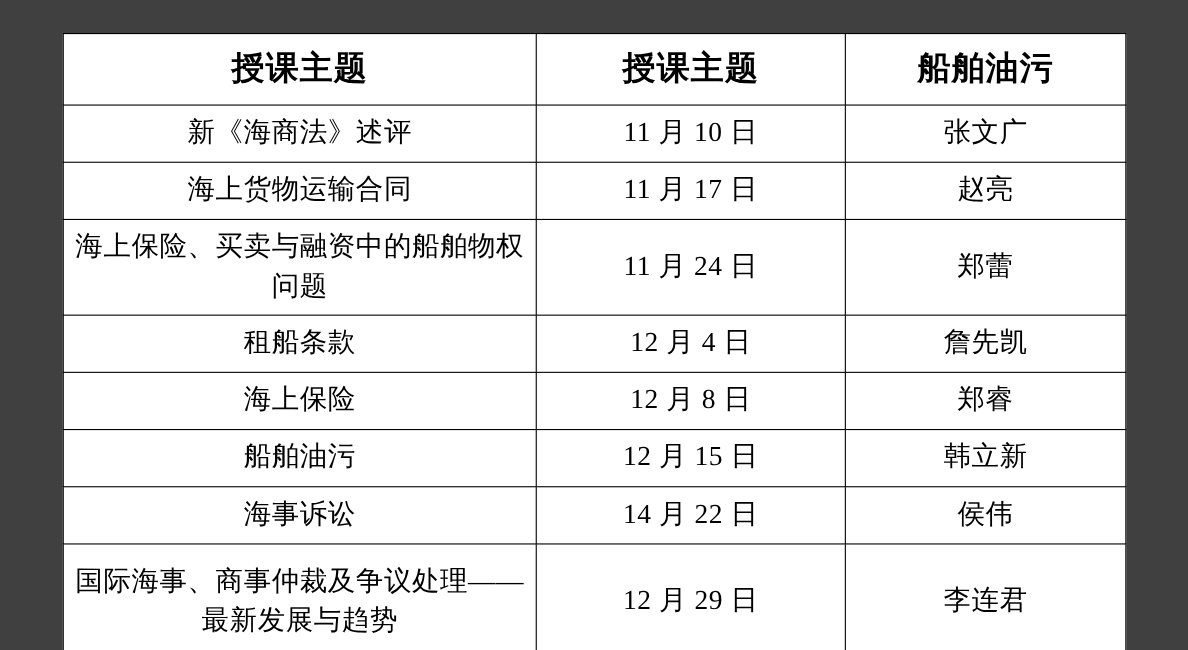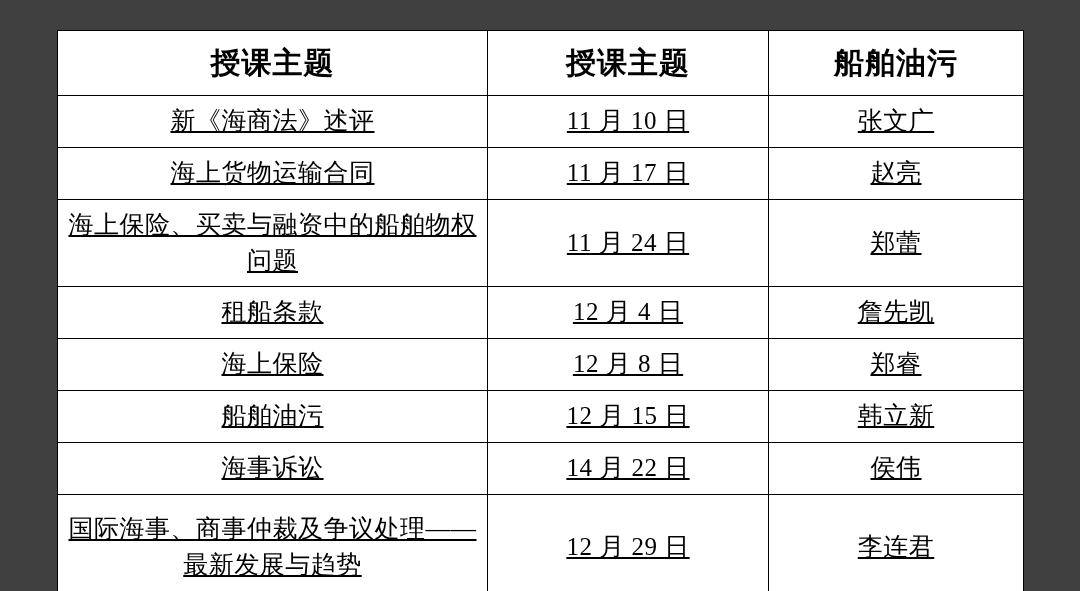--- a/index.html
+++ b/index.html
@@ -48,21 +48,20 @@
     font-weight: bold;
     font-size: 30px;
     height: 56px;
     letter-spacing: 1px;
   }
   table.schedule tbody td {
     font-weight: normal;
     font-size: 25px;
     height: 43px;
     letter-spacing: 0.5px;
-    text-decoration: underline;
   }
   table.schedule tbody tr.tall td {
     height: 78px;
   }
   table.schedule tbody tr.extratall td {
     height: 96px;
   }
   .topic {
     padding-left: 14px;
     padding-right: 14px;

